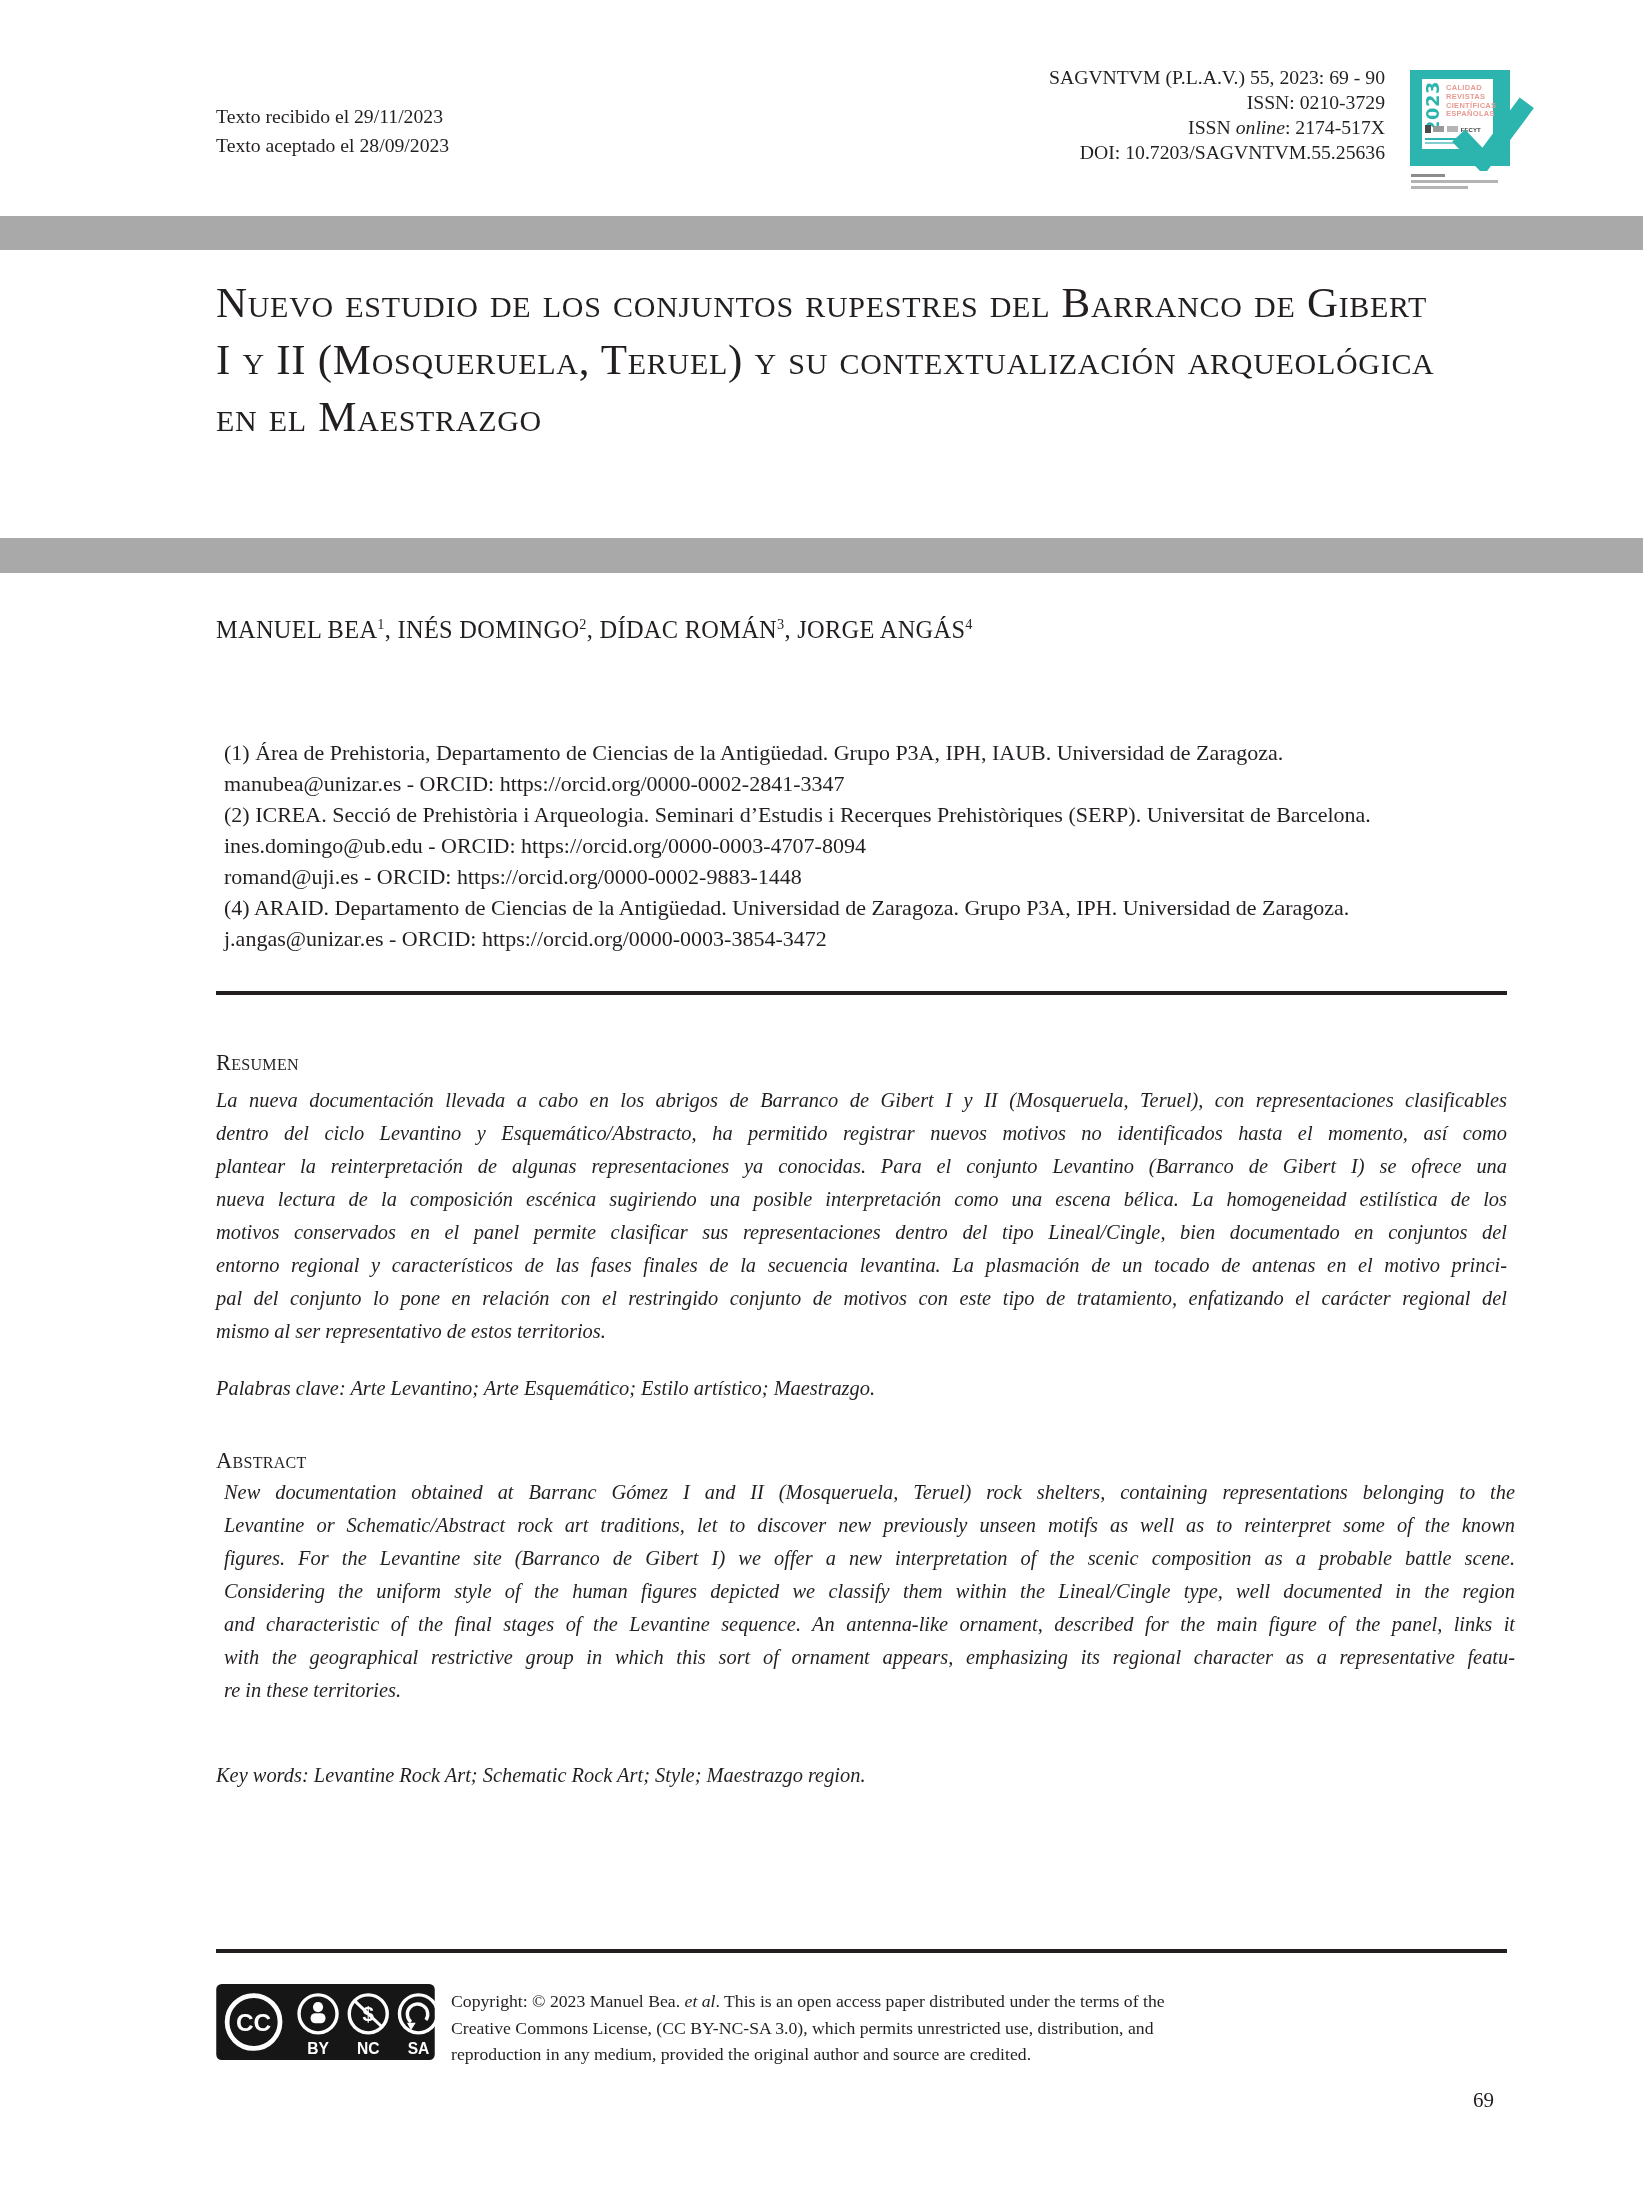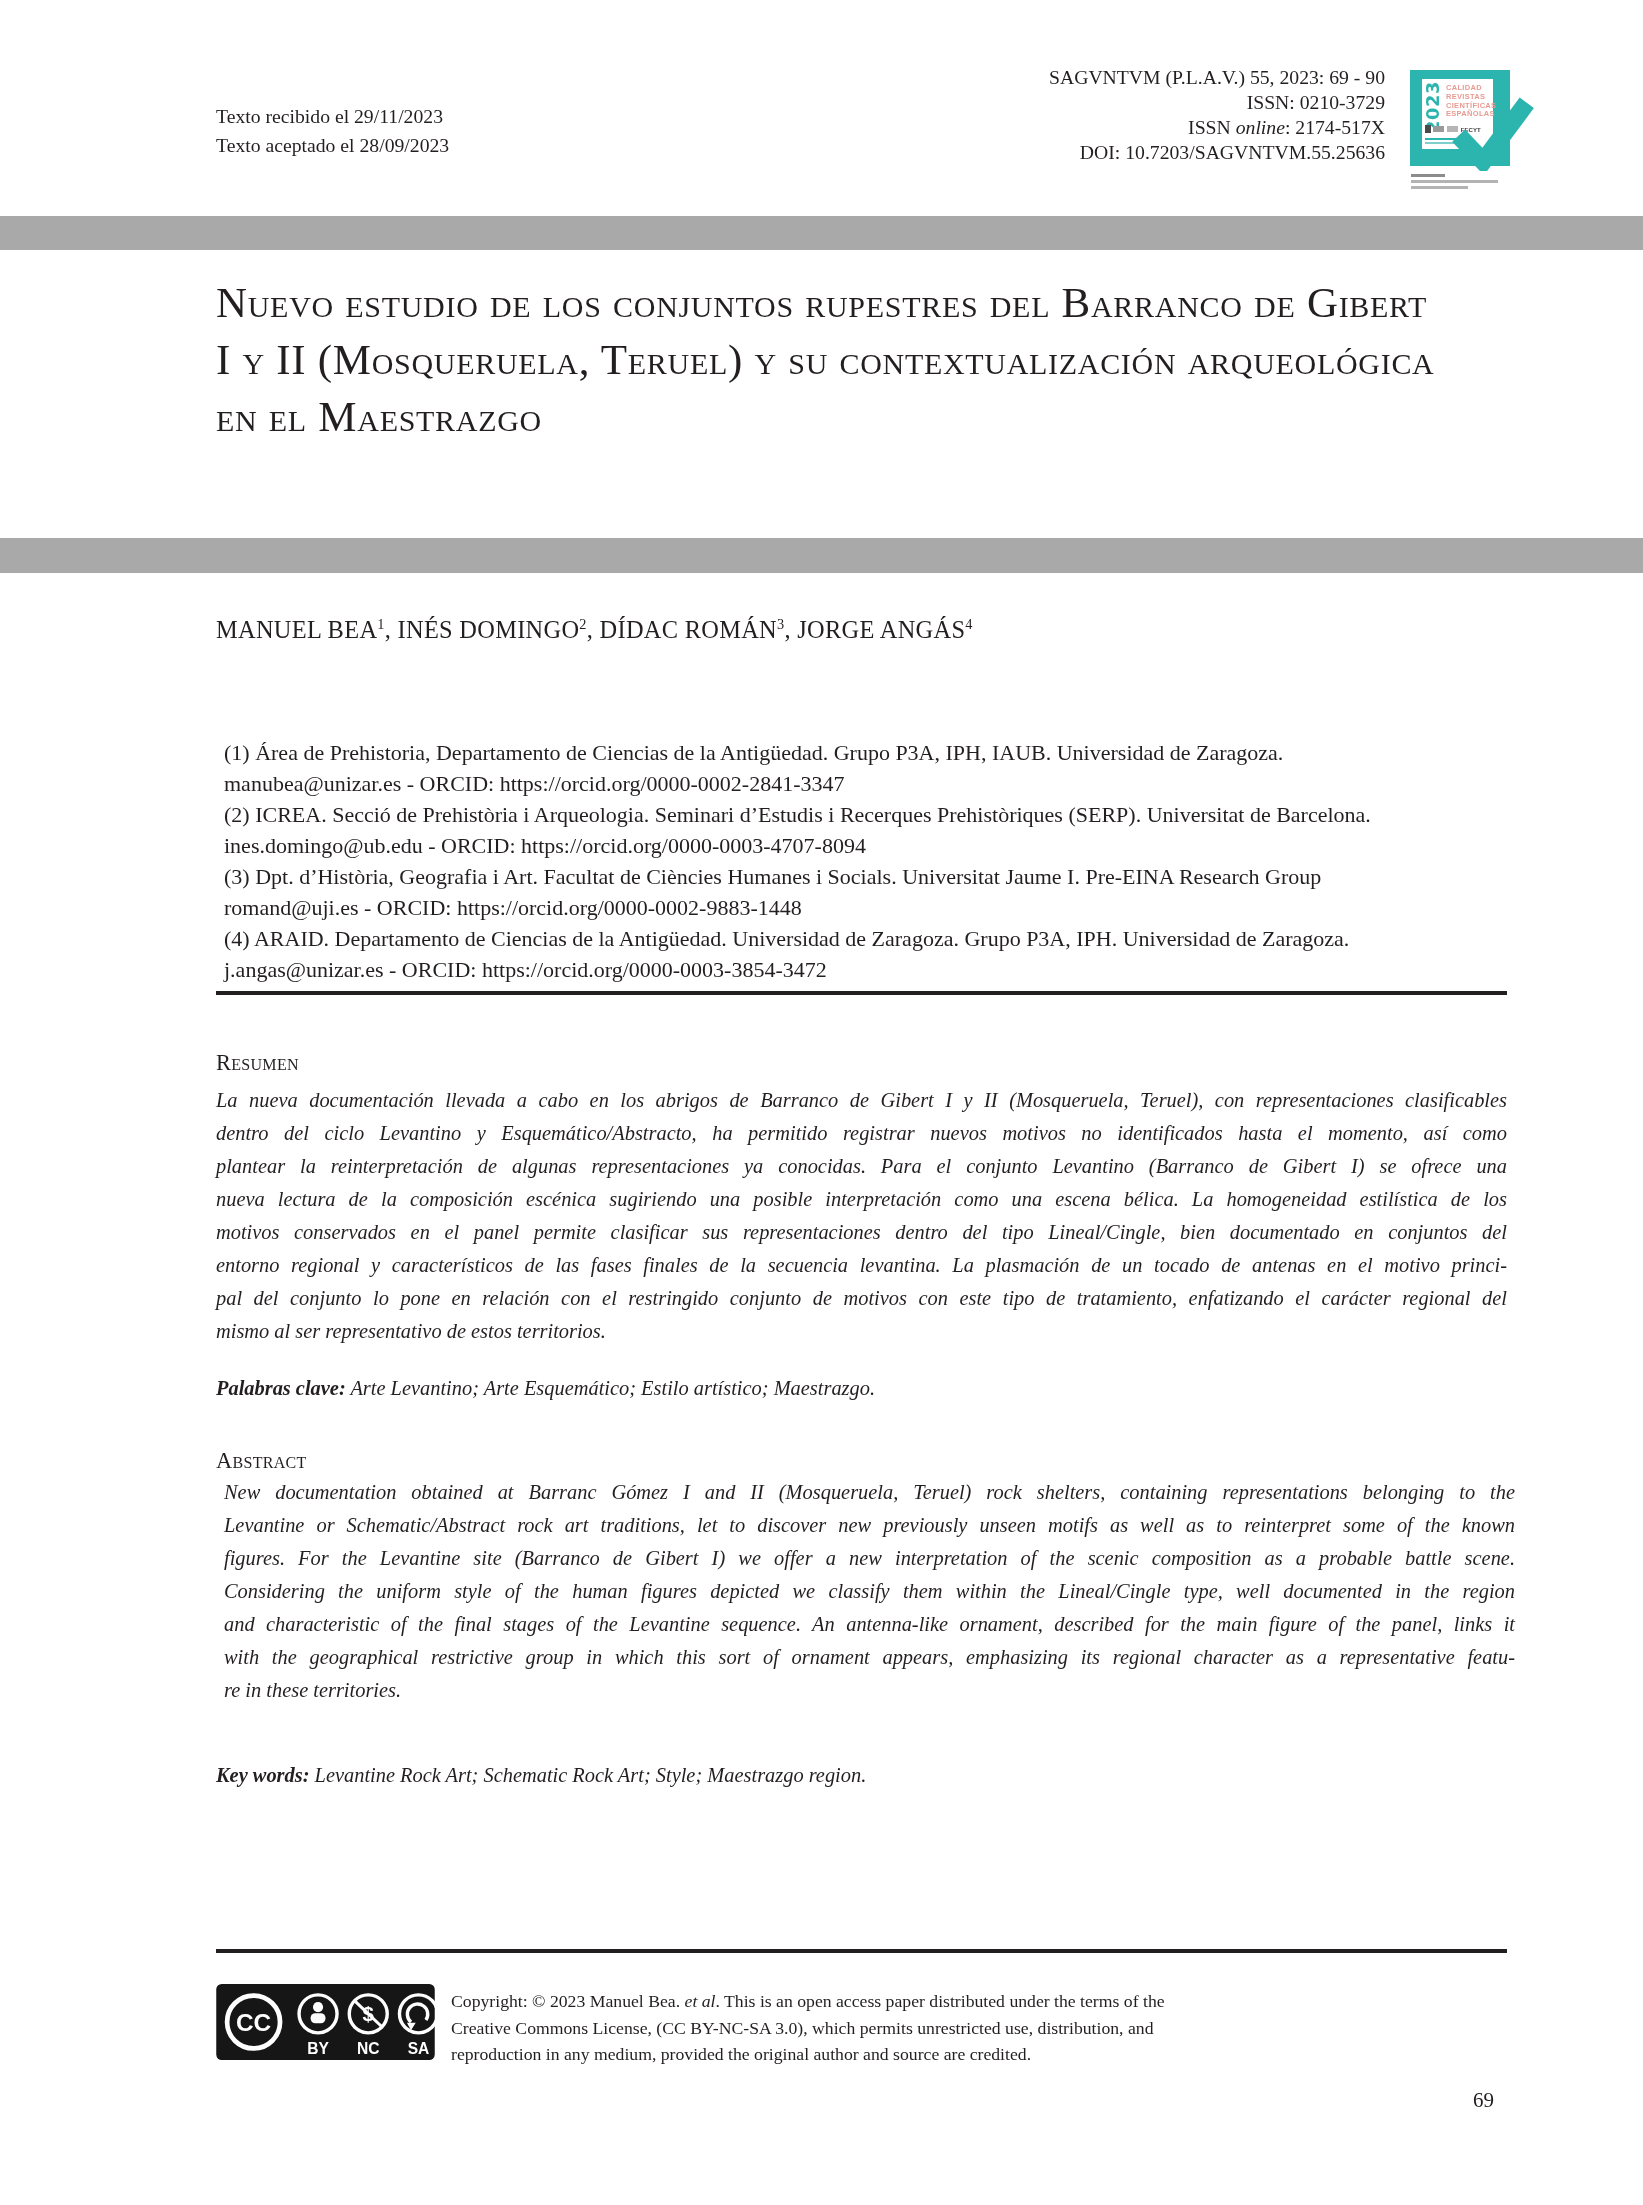--- a/index.html
+++ b/index.html
@@ -62,21 +62,21 @@
 
   .para{left:216px;width:1291px;font-style:italic;font-size:20.4px;}
   .para .pline{line-height:33px;text-align:justify;text-align-last:justify;}
   .para .pline:last-child{text-align:justify;text-align-last:auto;}
   .para-resumen{top:1084px;}
   .para-abstract{top:1476px;margin-left:8px;}
 
   .kwline{left:216px;font-size:20.4px;font-style:italic;}
   .kw-palabras{top:1377px;}
   .kw-keywords{top:1764px;}
-  .kwline .kw-label{font-weight:bold;}
+  .kwline .kw-label{font-weight:normal;}
 
   
   .ccbadge{left:216px;top:1984px;width:219px;height:76px;}
   .copyright{left:451px;top:1988px;width:801px;font-size:17.7px;line-height:26.5px;}
   .copyright .it{font-style:italic;}
   .pagenum{left:1473px;top:2088px;width:48px;text-align:left;font-size:21px;}
 </style>
 </head>
 <body>
 
@@ -127,21 +127,20 @@
   <div>en el Maestrazgo</div>
 </div>
 
 <div class="abs authors"><span>MANUEL BEA</span><sup>1</sup><span>, </span><span>INÉS DOMINGO</span><sup>2</sup><span>, </span><span>DÍDAC ROMÁN</span><sup>3</sup><span>, </span><span>JORGE ANGÁS</span><sup>4</sup><span></span></div>
 
 <div class="abs affils">
   <div>(1) Área de Prehistoria, Departamento de Ciencias de la Antigüedad. Grupo P3A, IPH, IAUB. Universidad de Zaragoza.</div>
   <div>manubea@unizar.es - ORCID: https://orcid.org/0000-0002-2841-3347</div>
   <div>(2) ICREA. Secció de Prehistòria i Arqueologia. Seminari d’Estudis i Recerques Prehistòriques (SERP). Universitat de Barcelona.</div>
   <div>ines.domingo@ub.edu - ORCID: https://orcid.org/0000-0003-4707-8094</div>
-  <div>(3) Dpt. d’Història, Geografia i Art. Facultat de Ciències Humanes i Socials. Universitat Jaume I. Pre-EINA Research Group</div>
   <div>romand@uji.es - ORCID: https://orcid.org/0000-0002-9883-1448</div>
   <div>(4) ARAID. Departamento de Ciencias de la Antigüedad. Universidad de Zaragoza. Grupo P3A, IPH. Universidad de Zaragoza.</div>
   <div>j.angas@unizar.es - ORCID: https://orcid.org/0000-0003-3854-3472</div>
 </div>
 
 <div class="abs rule rule1"></div>
 
 <div class="abs sec-head head-resumen">Resumen</div>
 <div class="abs para para-resumen">
   <div class="pline">La nueva documentación llevada a cabo en los abrigos de Barranco de Gibert I y II (Mosqueruela, Teruel), con representaciones clasificables</div>

